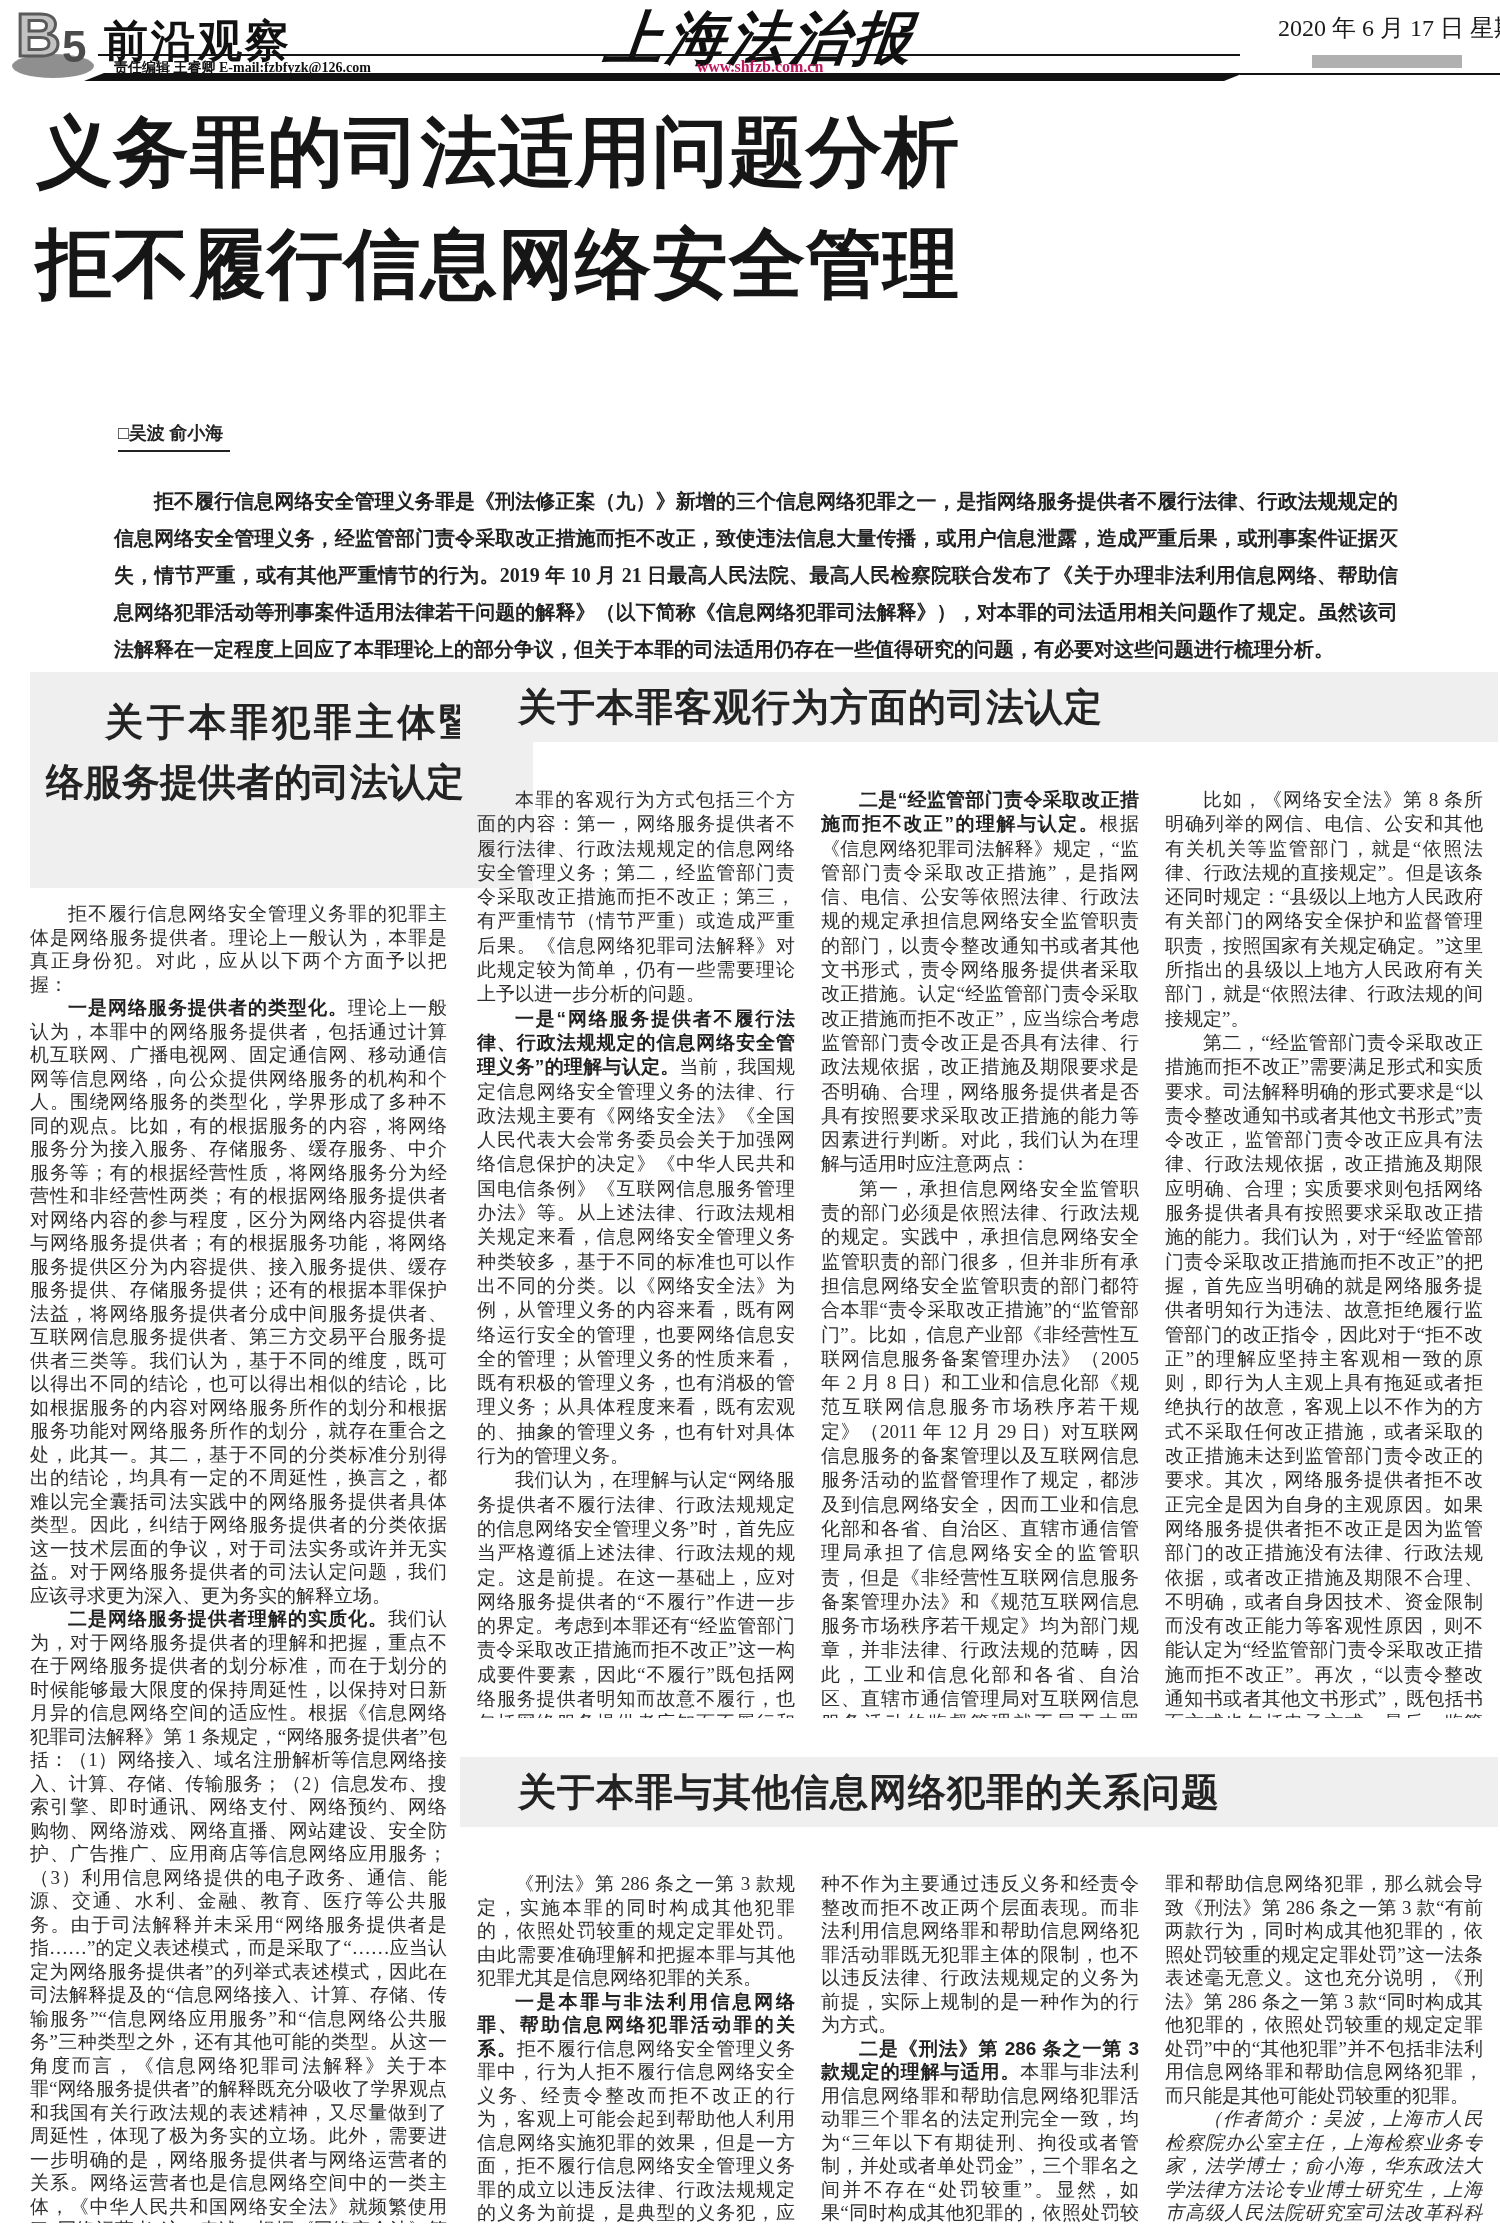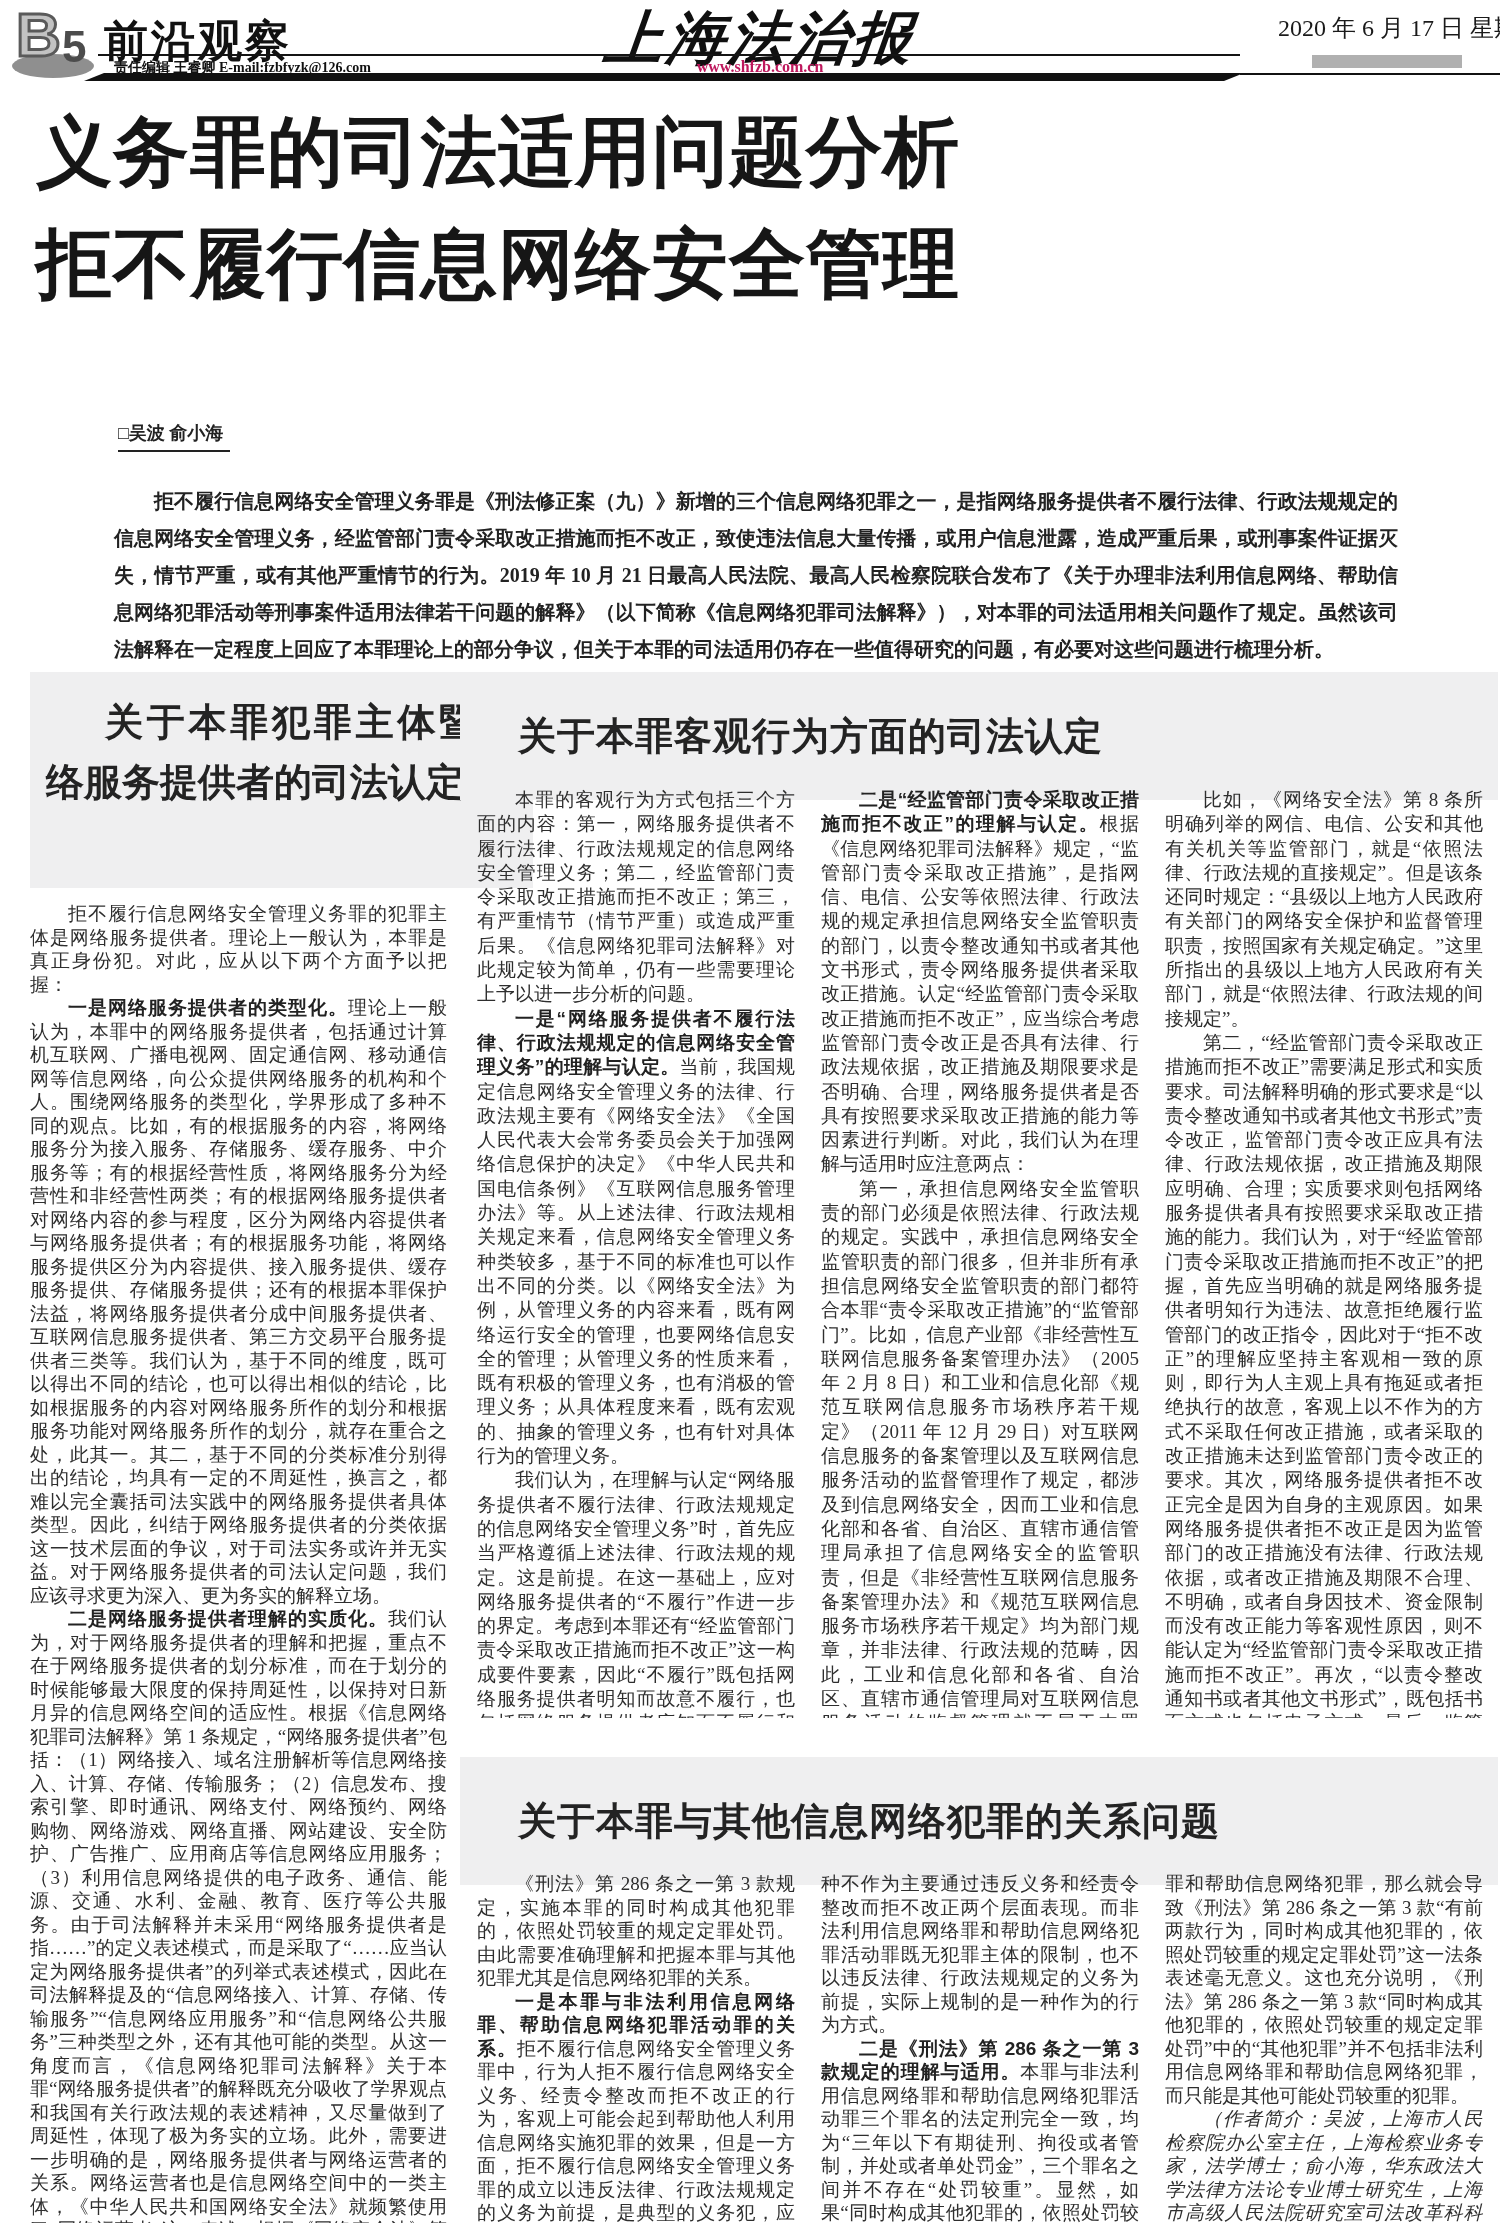--- a/index.html
+++ b/index.html
@@ -30,21 +30,21 @@
         font-family:"Liberation Sans","DejaVu Sans",sans-serif;font-weight:900;
         font-size:76px;line-height:112px;color:#161616;letter-spacing:1px;white-space:nowrap;}
   .byline{position:absolute;left:118px;top:421px;font-size:18px;font-weight:700;color:#222;}
   .byline-rule{position:absolute;left:118px;top:450px;width:112px;height:2px;background:#222;}
   .intro{position:absolute;left:114px;top:483px;width:1284px;font-size:20px;font-weight:700;
         line-height:37px;text-align:justify;text-indent:2em;color:#222;}
   
   .headbox{background:#efeff0;color:#232323;font-family:"Liberation Sans","DejaVu Sans",sans-serif;font-weight:800;}
   .s1-head{position:absolute;left:30px;top:672px;width:503px;height:216px;box-sizing:border-box;
         padding:20px 14px 0 16px;font-size:38px;line-height:60px;text-align:justify;text-indent:1.55em;overflow:hidden;}
-  .s2-head,.s3-head{position:absolute;left:460px;width:1038px;height:128px;box-sizing:border-box;
+  .s2-head,.s3-head{position:absolute;left:460px;width:1038px;height:70px;box-sizing:border-box;
         display:flex;align-items:center;padding-left:58px;font-size:38px;letter-spacing:1px;}
   .s2-head{top:672px;}
   .s3-head{top:1757px;}
   
   .bodycol{position:absolute;overflow:hidden;}
   .bodycol p{margin:0;font-size:19px;text-align:justify;text-indent:2em;color:#2e2e2e;}
   .s1-body{left:30px;top:902px;width:417px;height:1321px;}
   .s1-body p{line-height:23.5px;}
   .s2-col{top:788px;height:930px;width:318px;}
   .s2-col p{line-height:24.3px;}

